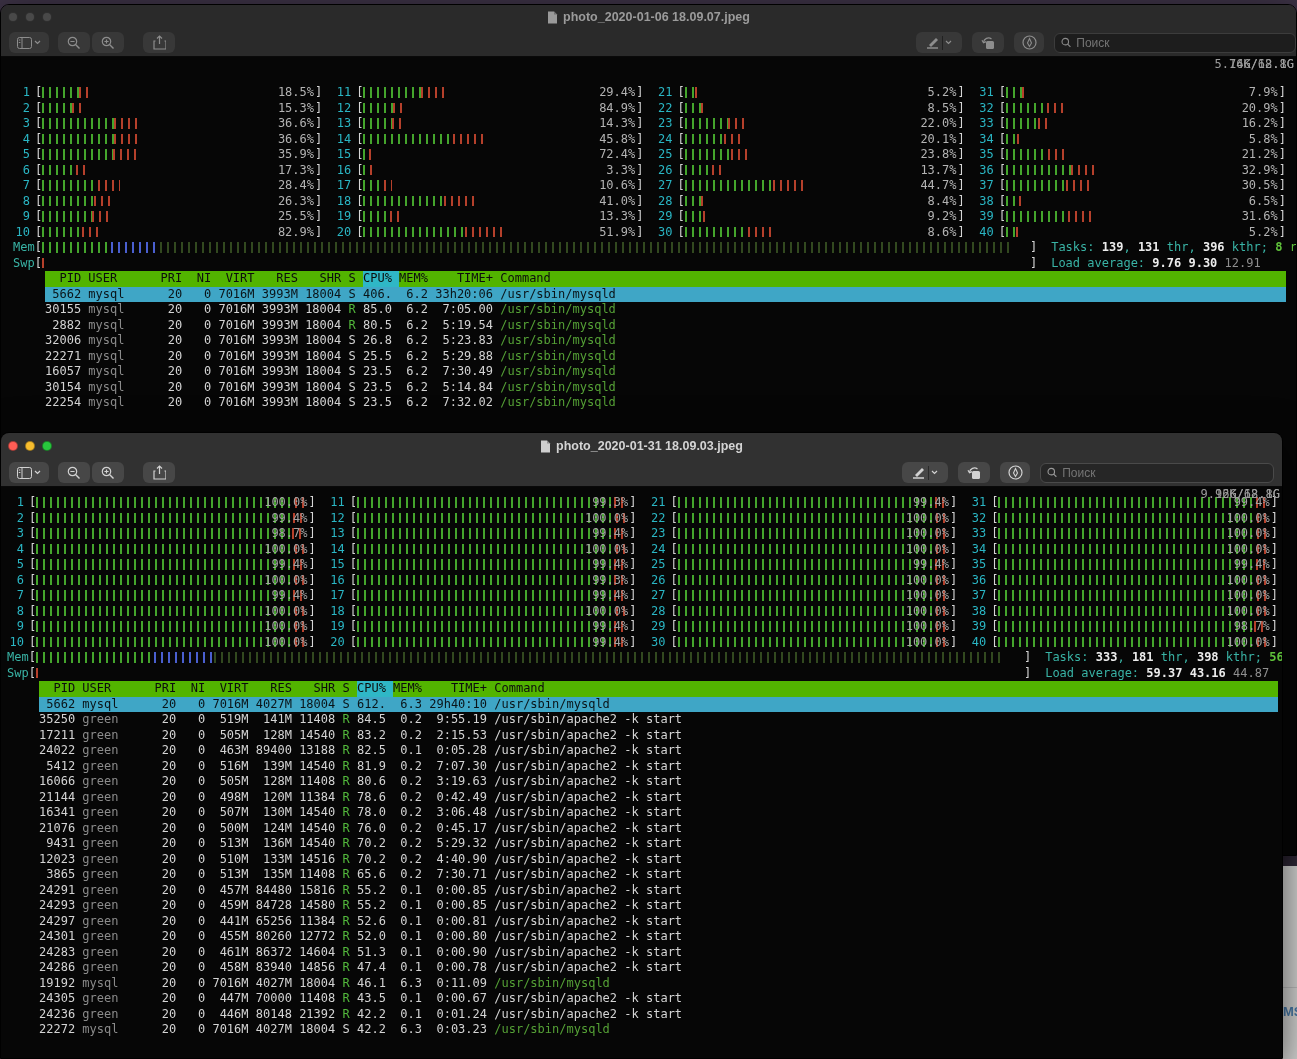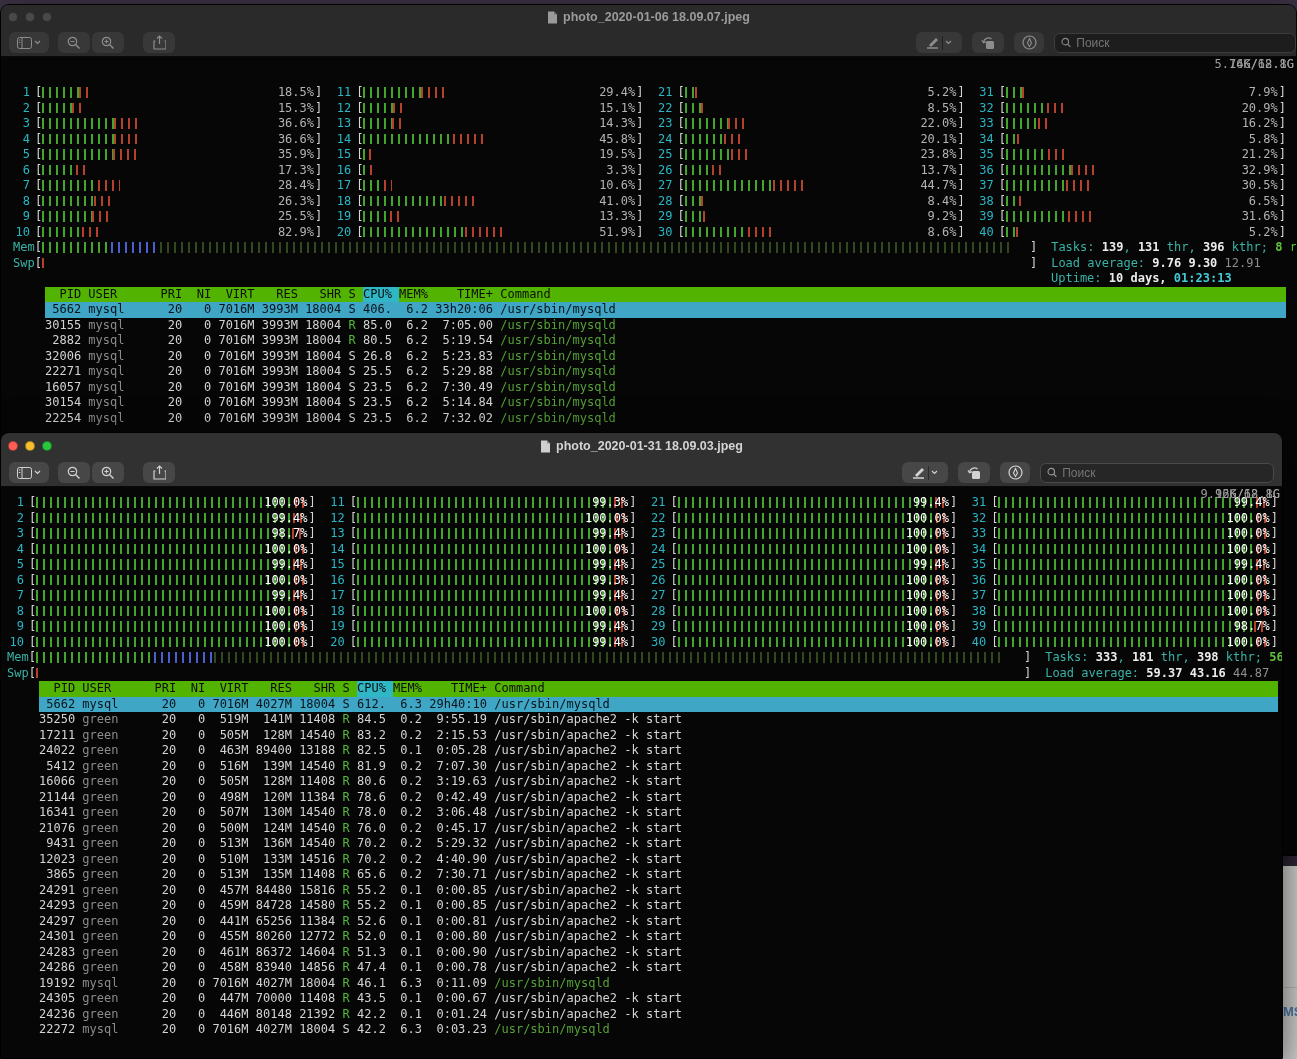--- a/index.html
+++ b/index.html
@@ -42,21 +42,21 @@
   .br{color:#d6d6d6;flex:none}
   .track{flex:1;position:relative;}
   .fill{position:absolute;left:0;top:2px;bottom:3px;display:flex;width:100%;}
   .seg{height:100%;flex:none}
   .seg-green{background:repeating-linear-gradient(90deg,#44a52c 0 2px,transparent 2px 7px);}
   .seg-red{background:repeating-linear-gradient(90deg,#b5402b 0 2px,transparent 2px 7px);}
   .seg-blue{background:repeating-linear-gradient(90deg,#4a5fd0 0 2px,transparent 2px 7px);}
   .seg-dim{background:repeating-linear-gradient(90deg,#32491f 0 2px,transparent 2px 7px);}
   .pct{position:absolute;right:1px;top:0;line-height:15.5px;}
   .pct-gray{color:#b3b3b3}
-  .pct-red{color:#ffffff}
+  .pct-red{color:#a3a3a3}
   .line{display:flex;height:15.5px;white-space:pre;}
   .mlabel{color:#39b3a5;flex:none}
   .track-wide{width:988px;flex:none;position:relative;}
   .mtext{position:absolute;right:2px;top:0;color:#9c9c9c;}
   .wide-spacer{display:inline-block;width:1024px;flex:none;}
   .right-info{margin-left:14px;white-space:pre;}
   .c{color:#39b3a5}.b{color:#ececec;font-weight:bold}.d{color:#8f8f8f}
   .g{color:#5fc23a}.gb{color:#5fc23a;font-weight:bold}.bc{color:#43cbd8;font-weight:bold}
   .ptable{margin-top:0;margin-left:32px;}
   .prow{height:15.5px;white-space:pre;display:flex;}
@@ -298,21 +298,21 @@
           <span class="br">]</span>
         </div>
         <div class="cpu">
           <span class="cpu-n">12</span>
           <span class="br">[</span>
           <div class="track">
             <div class="fill">
               <div class="seg seg-green" style="width: 10.872%;"></div>
               <div class="seg seg-red" style="width: 4.228%;"></div>
             </div>
-            <span class="pct pct-gray">15.1%</span>
+            <span class="pct pct-gray">84.9%</span>
           </div>
           <span class="br">]</span>
         </div>
         <div class="cpu">
           <span class="cpu-n">13</span>
           <span class="br">[</span>
           <div class="track">
             <div class="fill">
               <div class="seg seg-green" style="width: 10.296%;"></div>
               <div class="seg seg-red" style="width: 4.004%;"></div>
@@ -334,21 +334,21 @@
           <span class="br">]</span>
         </div>
         <div class="cpu">
           <span class="cpu-n">15</span>
           <span class="br">[</span>
           <div class="track">
             <div class="fill">
               <div class="seg seg-green" style="width: 1.872%;"></div>
               <div class="seg seg-red" style="width: 0.728%;"></div>
             </div>
-            <span class="pct pct-gray">19.5%</span>
+            <span class="pct pct-gray">72.4%</span>
           </div>
           <span class="br">]</span>
         </div>
         <div class="cpu">
           <span class="cpu-n">16</span>
           <span class="br">[</span>
           <div class="track">
             <div class="fill">
               <div class="seg seg-green" style="width: 2.376%;"></div>
               <div class="seg seg-red" style="width: 0.924%;"></div>
@@ -641,21 +641,20 @@
               <div class="seg seg-green" style="width: 3.744%;"></div>
               <div class="seg seg-red" style="width: 1.456%;"></div>
             </div>
             <span class="pct pct-gray">5.2%</span>
           </div>
           <span class="br">]</span>
         </div>
       </div>
       <div class="line"><span class="mlabel">Mem</span><span class="br">[</span><div class="track track-wide"><div class="fill"><div class="seg seg-green" style="width: 7%;"></div><div class="seg seg-blue" style="width: 5%;"></div><div class="seg seg-dim" style="width: 86%;"></div></div></div><span class="mtext">5.74G/62.8G</span><span class="br">]</span><span class="right-info"><span class="c">Tasks: </span><span class="b">139</span><span class="c">, </span><span class="b">131</span><span class="c"> thr, </span><span class="b">396</span><span class="c"> kthr; </span><span class="gb">8</span><span class="g"> running</span></span></div>
       <div class="line"><span class="mlabel">Swp</span><span class="br">[</span><div class="track track-wide"><div class="fill"><div class="seg seg-red" style="width: 0.4%;"></div></div></div><span class="mtext">16K/18.1G</span><span class="br">]</span><span class="right-info"><span class="c">Load average: </span><span class="b">9.76 </span><span class="b">9.30 </span><span class="d">12.91</span></span></div>
-      <div class="line"><span class="wide-spacer"></span><span class="right-info"><span class="c">Uptime: </span><span class="b">10 days, </span><span class="bc">01:23:13</span></span></div>
       <div class="ptable">
         <div class="prow thead"><span class="hc">  PID </span><span class="hc">USER      </span><span class="hc">PRI </span><span class="hc"> NI </span><span class="hc"> VIRT </span><span class="hc">  RES </span><span class="hc">  SHR </span><span class="hc">S </span><span class="hc hdr-cpu">CPU% </span><span class="hc">MEM% </span><span class="hc">   TIME+ </span><span class="hc">Command</span></div>
         <div class="prow sel"><span class="cell"> 5662 </span><span class="cell-dim">mysql     </span><span class="cell"> 20 </span><span class="cell">  0 </span><span class="cell">7016M </span><span class="cell">3993M </span><span class="cell">18004 </span><span class="cell">S </span><span class="cell">406. </span><span class="cell"> 6.2 </span><span class="cell">33h20:06 </span><span class="cmd-green">/usr/sbin/mysqld</span></div>
         <div class="prow"><span class="cell">30155 </span><span class="cell-dim">mysql     </span><span class="cell"> 20 </span><span class="cell">  0 </span><span class="cell">7016M </span><span class="cell">3993M </span><span class="cell">18004 </span><span class="s-R">R </span><span class="cell">85.0 </span><span class="cell"> 6.2 </span><span class="cell"> 7:05.00 </span><span class="cmd-green">/usr/sbin/mysqld</span></div>
         <div class="prow"><span class="cell"> 2882 </span><span class="cell-dim">mysql     </span><span class="cell"> 20 </span><span class="cell">  0 </span><span class="cell">7016M </span><span class="cell">3993M </span><span class="cell">18004 </span><span class="s-R">R </span><span class="cell">80.5 </span><span class="cell"> 6.2 </span><span class="cell"> 5:19.54 </span><span class="cmd-green">/usr/sbin/mysqld</span></div>
         <div class="prow"><span class="cell">32006 </span><span class="cell-dim">mysql     </span><span class="cell"> 20 </span><span class="cell">  0 </span><span class="cell">7016M </span><span class="cell">3993M </span><span class="cell">18004 </span><span class="cell">S </span><span class="cell">26.8 </span><span class="cell"> 6.2 </span><span class="cell"> 5:23.83 </span><span class="cmd-green">/usr/sbin/mysqld</span></div>
         <div class="prow"><span class="cell">22271 </span><span class="cell-dim">mysql     </span><span class="cell"> 20 </span><span class="cell">  0 </span><span class="cell">7016M </span><span class="cell">3993M </span><span class="cell">18004 </span><span class="cell">S </span><span class="cell">25.5 </span><span class="cell"> 6.2 </span><span class="cell"> 5:29.88 </span><span class="cmd-green">/usr/sbin/mysqld</span></div>
         <div class="prow"><span class="cell">16057 </span><span class="cell-dim">mysql     </span><span class="cell"> 20 </span><span class="cell">  0 </span><span class="cell">7016M </span><span class="cell">3993M </span><span class="cell">18004 </span><span class="cell">S </span><span class="cell">23.5 </span><span class="cell"> 6.2 </span><span class="cell"> 7:30.49 </span><span class="cmd-green">/usr/sbin/mysqld</span></div>
         <div class="prow"><span class="cell">30154 </span><span class="cell-dim">mysql     </span><span class="cell"> 20 </span><span class="cell">  0 </span><span class="cell">7016M </span><span class="cell">3993M </span><span class="cell">18004 </span><span class="cell">S </span><span class="cell">23.5 </span><span class="cell"> 6.2 </span><span class="cell"> 5:14.84 </span><span class="cmd-green">/usr/sbin/mysqld</span></div>
         <div class="prow"><span class="cell">22254 </span><span class="cell-dim">mysql     </span><span class="cell"> 20 </span><span class="cell">  0 </span><span class="cell">7016M </span><span class="cell">3993M </span><span class="cell">18004 </span><span class="cell">S </span><span class="cell">23.5 </span><span class="cell"> 6.2 </span><span class="cell"> 7:32.02 </span><span class="cmd-green">/usr/sbin/mysqld</span></div>

